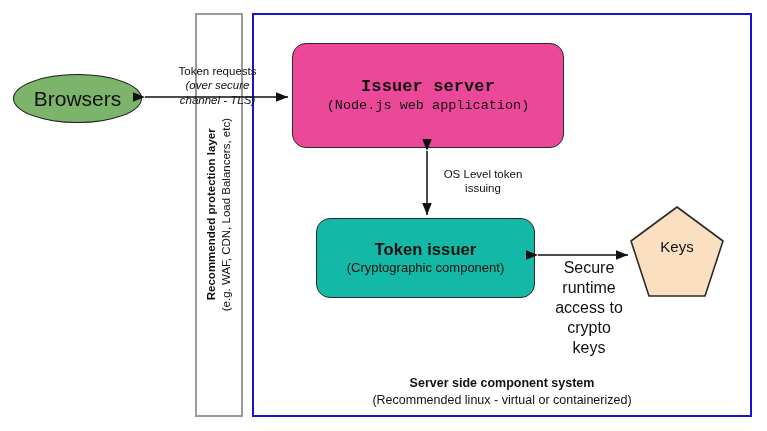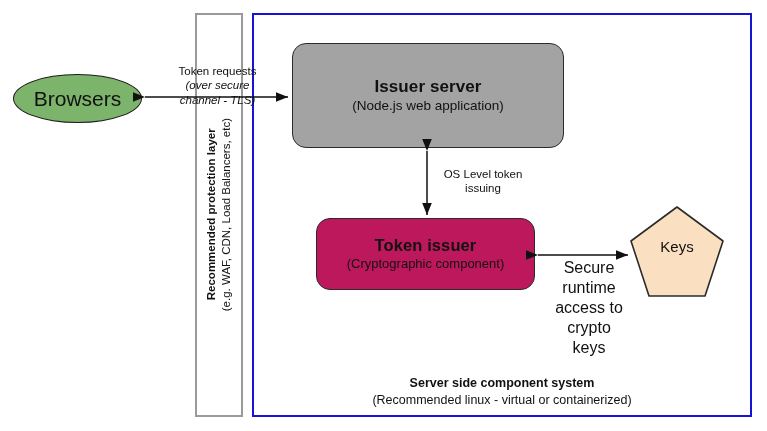--- a/index.html
+++ b/index.html
@@ -75,28 +75,29 @@
     flex-direction: column;
     align-items: center;
     justify-content: center;
     text-align: center;
   }
   .issuer-server {
     left: 292px;
     top: 43px;
     width: 272px;
     height: 105px;
-    background: #a3a3a3;
+    background: #ec4899;
+    font-family: Liberation Mono, monospace;
   }
   .token-issuer {
     left: 316px;
     top: 218px;
     width: 219px;
-    height: 72px;
-    background: #be185d;
+    height: 80px;
+    background: #14b8a6;
   }
   .proc-title {
     font-weight: bold;
     font-size: 17px;
     letter-spacing: 0.1px;
     line-height: 1.25;
   }
   .proc-sub {
     font-size: 13.5px;
     line-height: 1.3;

